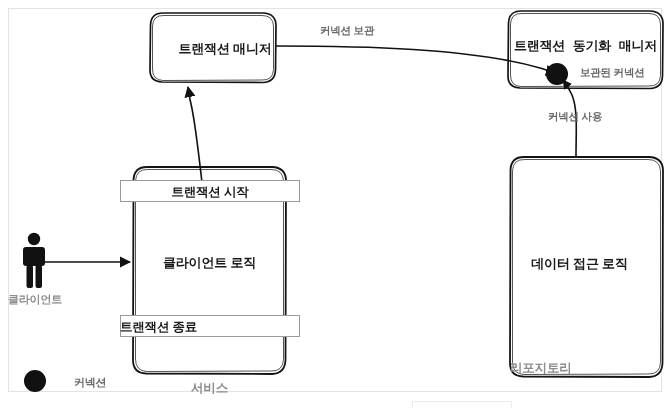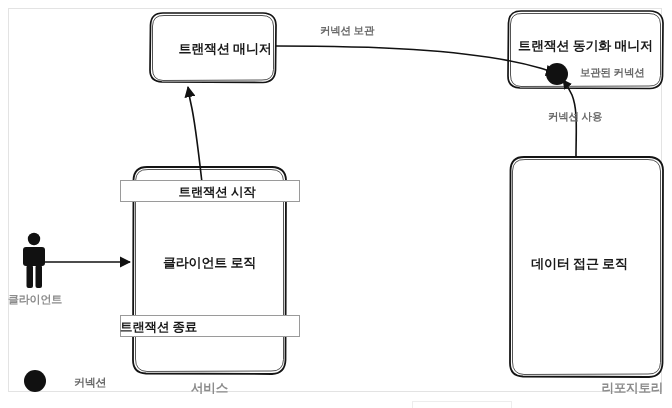--- a/index.html
+++ b/index.html
@@ -146,36 +146,36 @@
       <rect x="26.5" y="265" width="6.5" height="23" rx="2"></rect>
       <rect x="35.5" y="265" width="6.5" height="23" rx="2"></rect>
     </g>
 
     <path d="M44,262 L130,262" fill="none" stroke="#111111" stroke-width="1.6" marker-end="url(#arrow)"></path>
 
     <circle cx="35" cy="381" r="11" fill="#111111"></circle>
   </svg>
 
   <div class="bar-box" style="left:120px; top:180px; width:180px; height:22px;"></div>
-  <div class="bar-label" style="left:120px; top:184px; width:180px; text-align:center;padding-left:7px;">트랜잭션 시작</div>
+  <div class="bar-label" style="left:120px; top:184px; width:180px; text-align:center;">트랜잭션 시작</div>
 
   <div class="bar-box" style="left:120px; top:315px; width:180px; height:22px;"></div>
   <div class="bar-label" style="left:120px; top:319px; width:180px; text-align:left;">트랜잭션 종료</div>
 
   <div class="node-title" style="left:162px; top:40px; width:126px; text-align:center;">트랜잭션 매니저</div>
 
-  <div class="node-title" style="left:508px; top:37px; width:155px; text-align:center;">트랜잭션 동기화 매니저</div>
+  <div class="node-title" style="left:508px; top:37px; width:155px; text-align:center;font-family:Liberation Mono, monospace;">트랜잭션 동기화 매니저</div>
 
   <div class="node-title" style="left:133px; top:254px; width:153px; text-align:center;">클라이언트 로직</div>
 
   <div class="node-title" style="left:510px; top:255px; width:139px; text-align:center;">데이터 접근 로직</div>
 
   <div class="node-caption" style="left:133px; top:380px; width:153px; text-align:center;">서비스</div>
 
-  <div class="node-caption" style="left:510px; top:380px; width:153px; text-align:right;">리포지토리</div>
+  <div class="node-caption" style="left:510px; top:360px; width:153px; text-align:left;">리포지토리</div>
 
   <div class="edge-label" style="left:320px; top:24px;">커넥션 보관</div>
 
   <div class="edge-label" style="left:580px; top:66px;">보관된 커넥션</div>
 
   <div class="edge-label" style="left:548px; top:110px;">커넥션 사용</div>
 
   <div class="actor-label" style="left:8px; top:292px;">클라이언트</div>
 
   <div class="legend-label" style="left:54px; top:375px;">커넥션</div>

